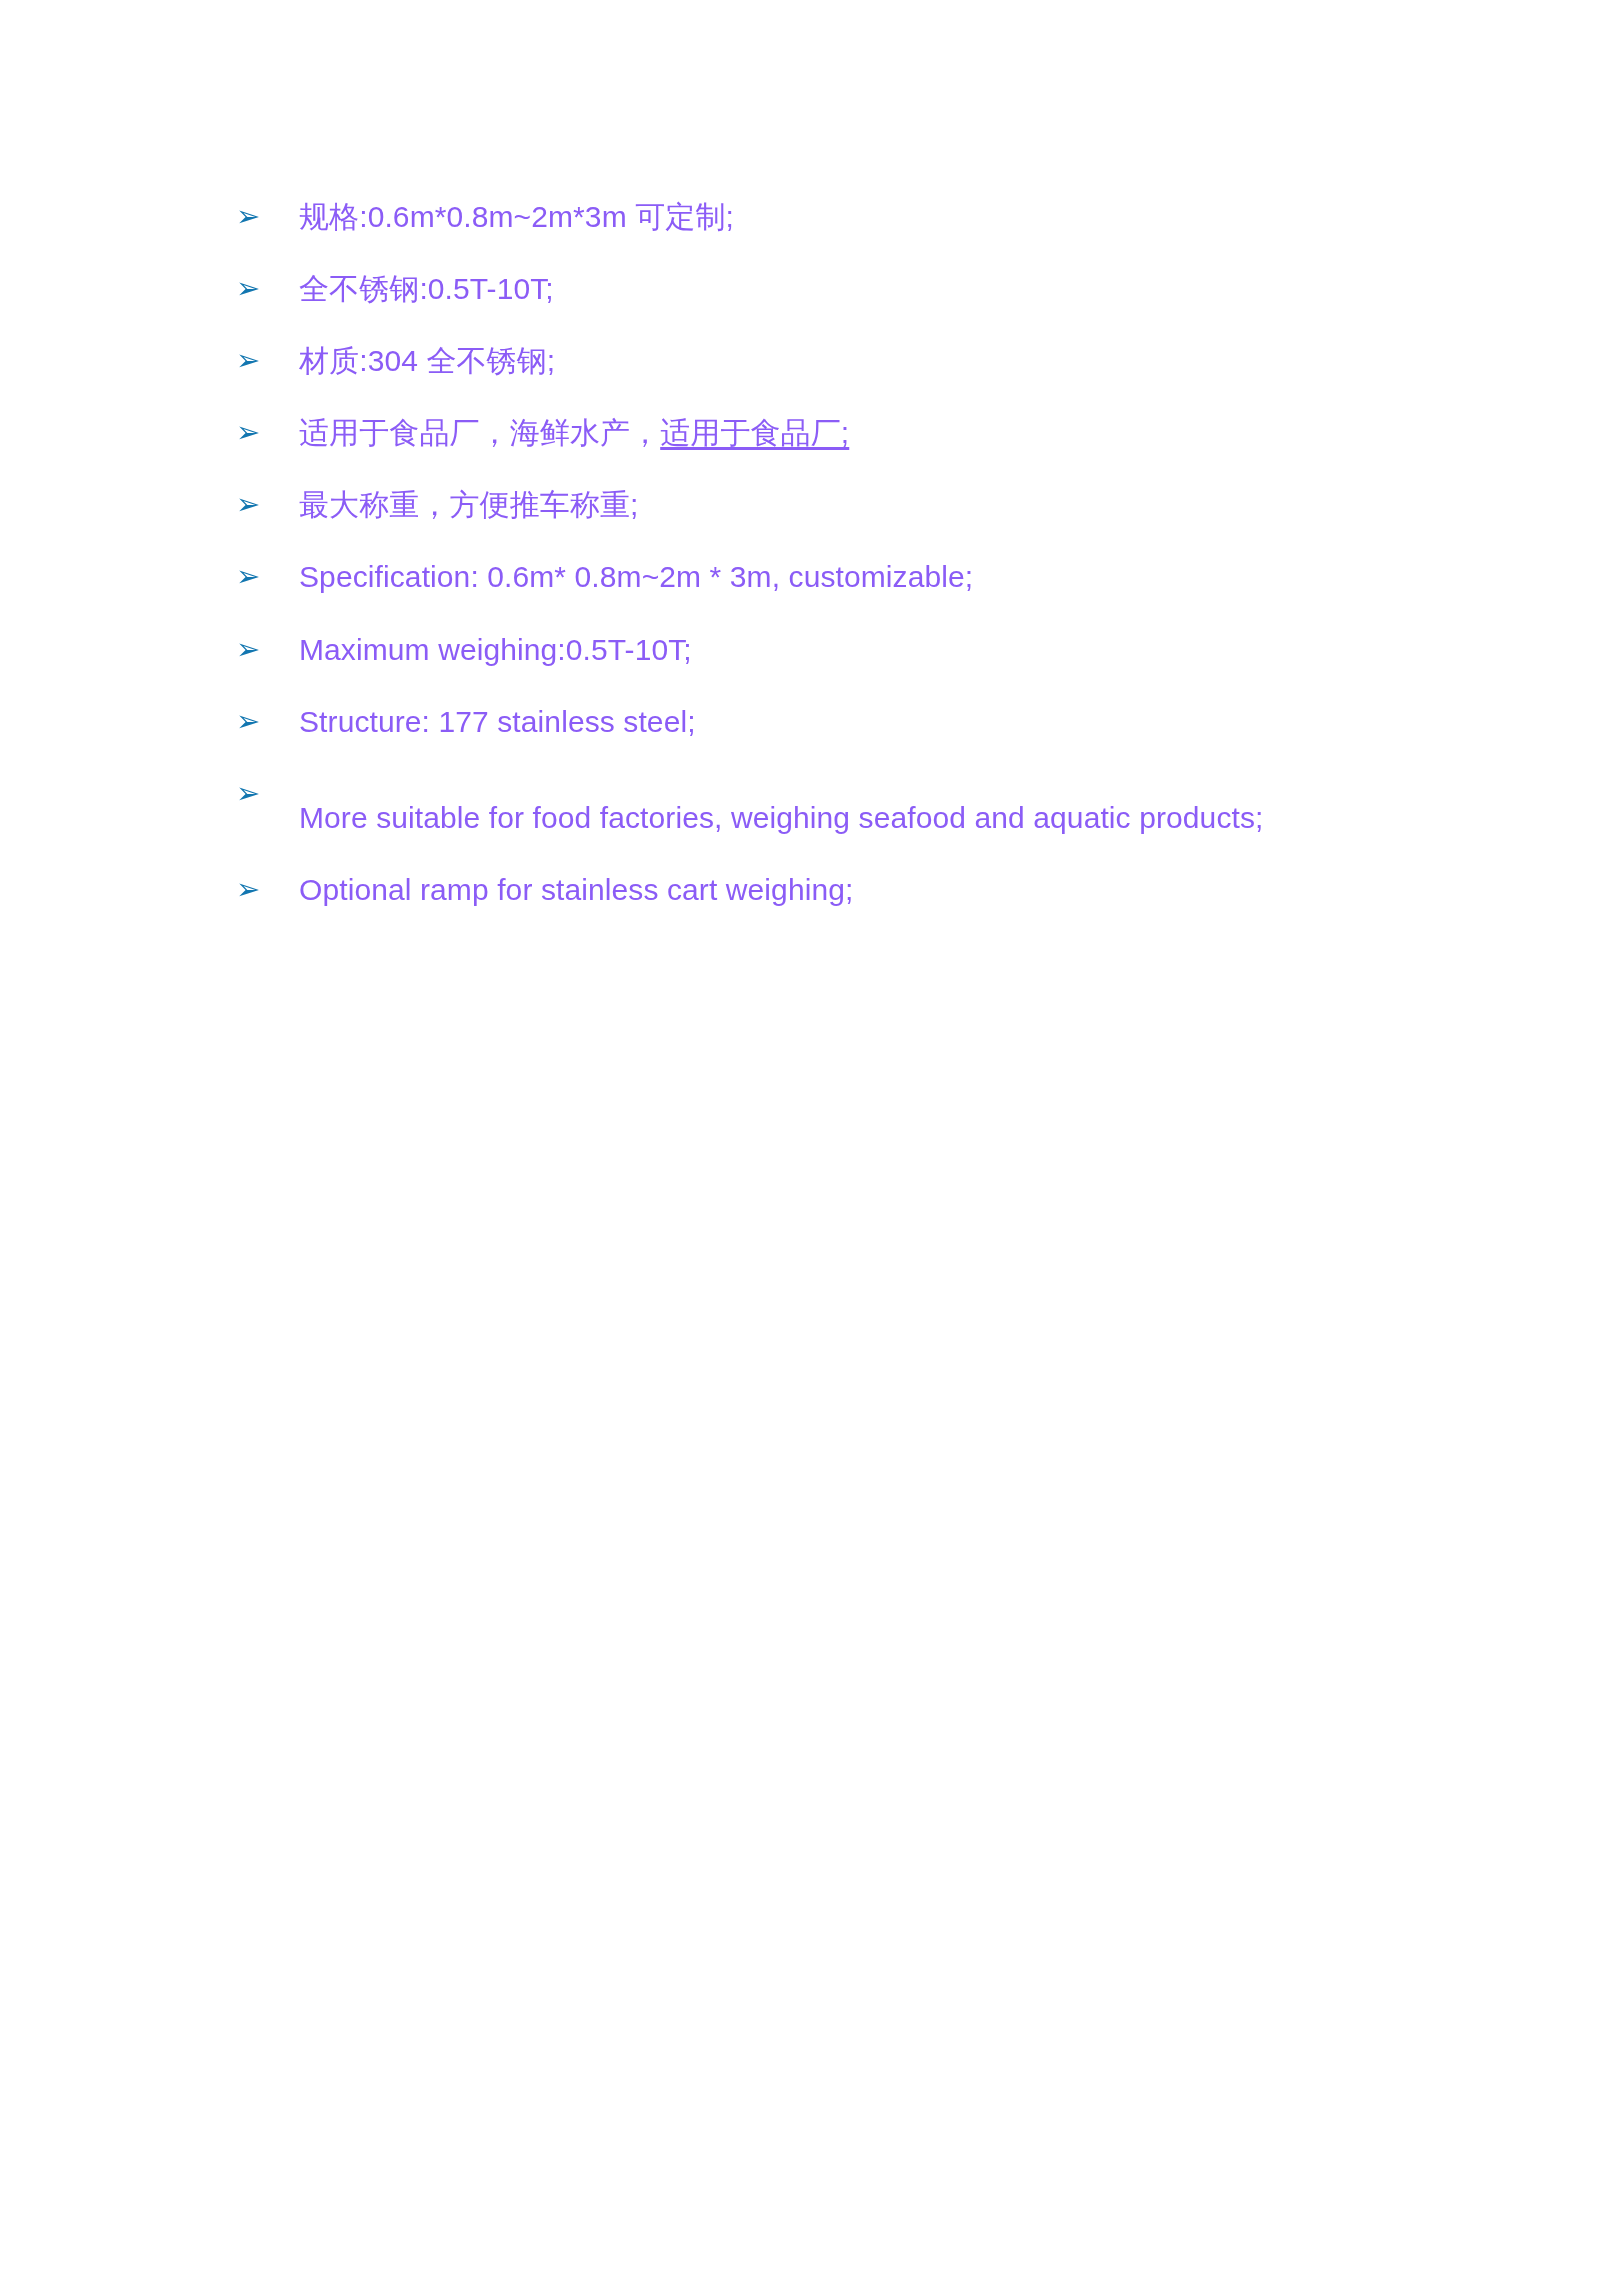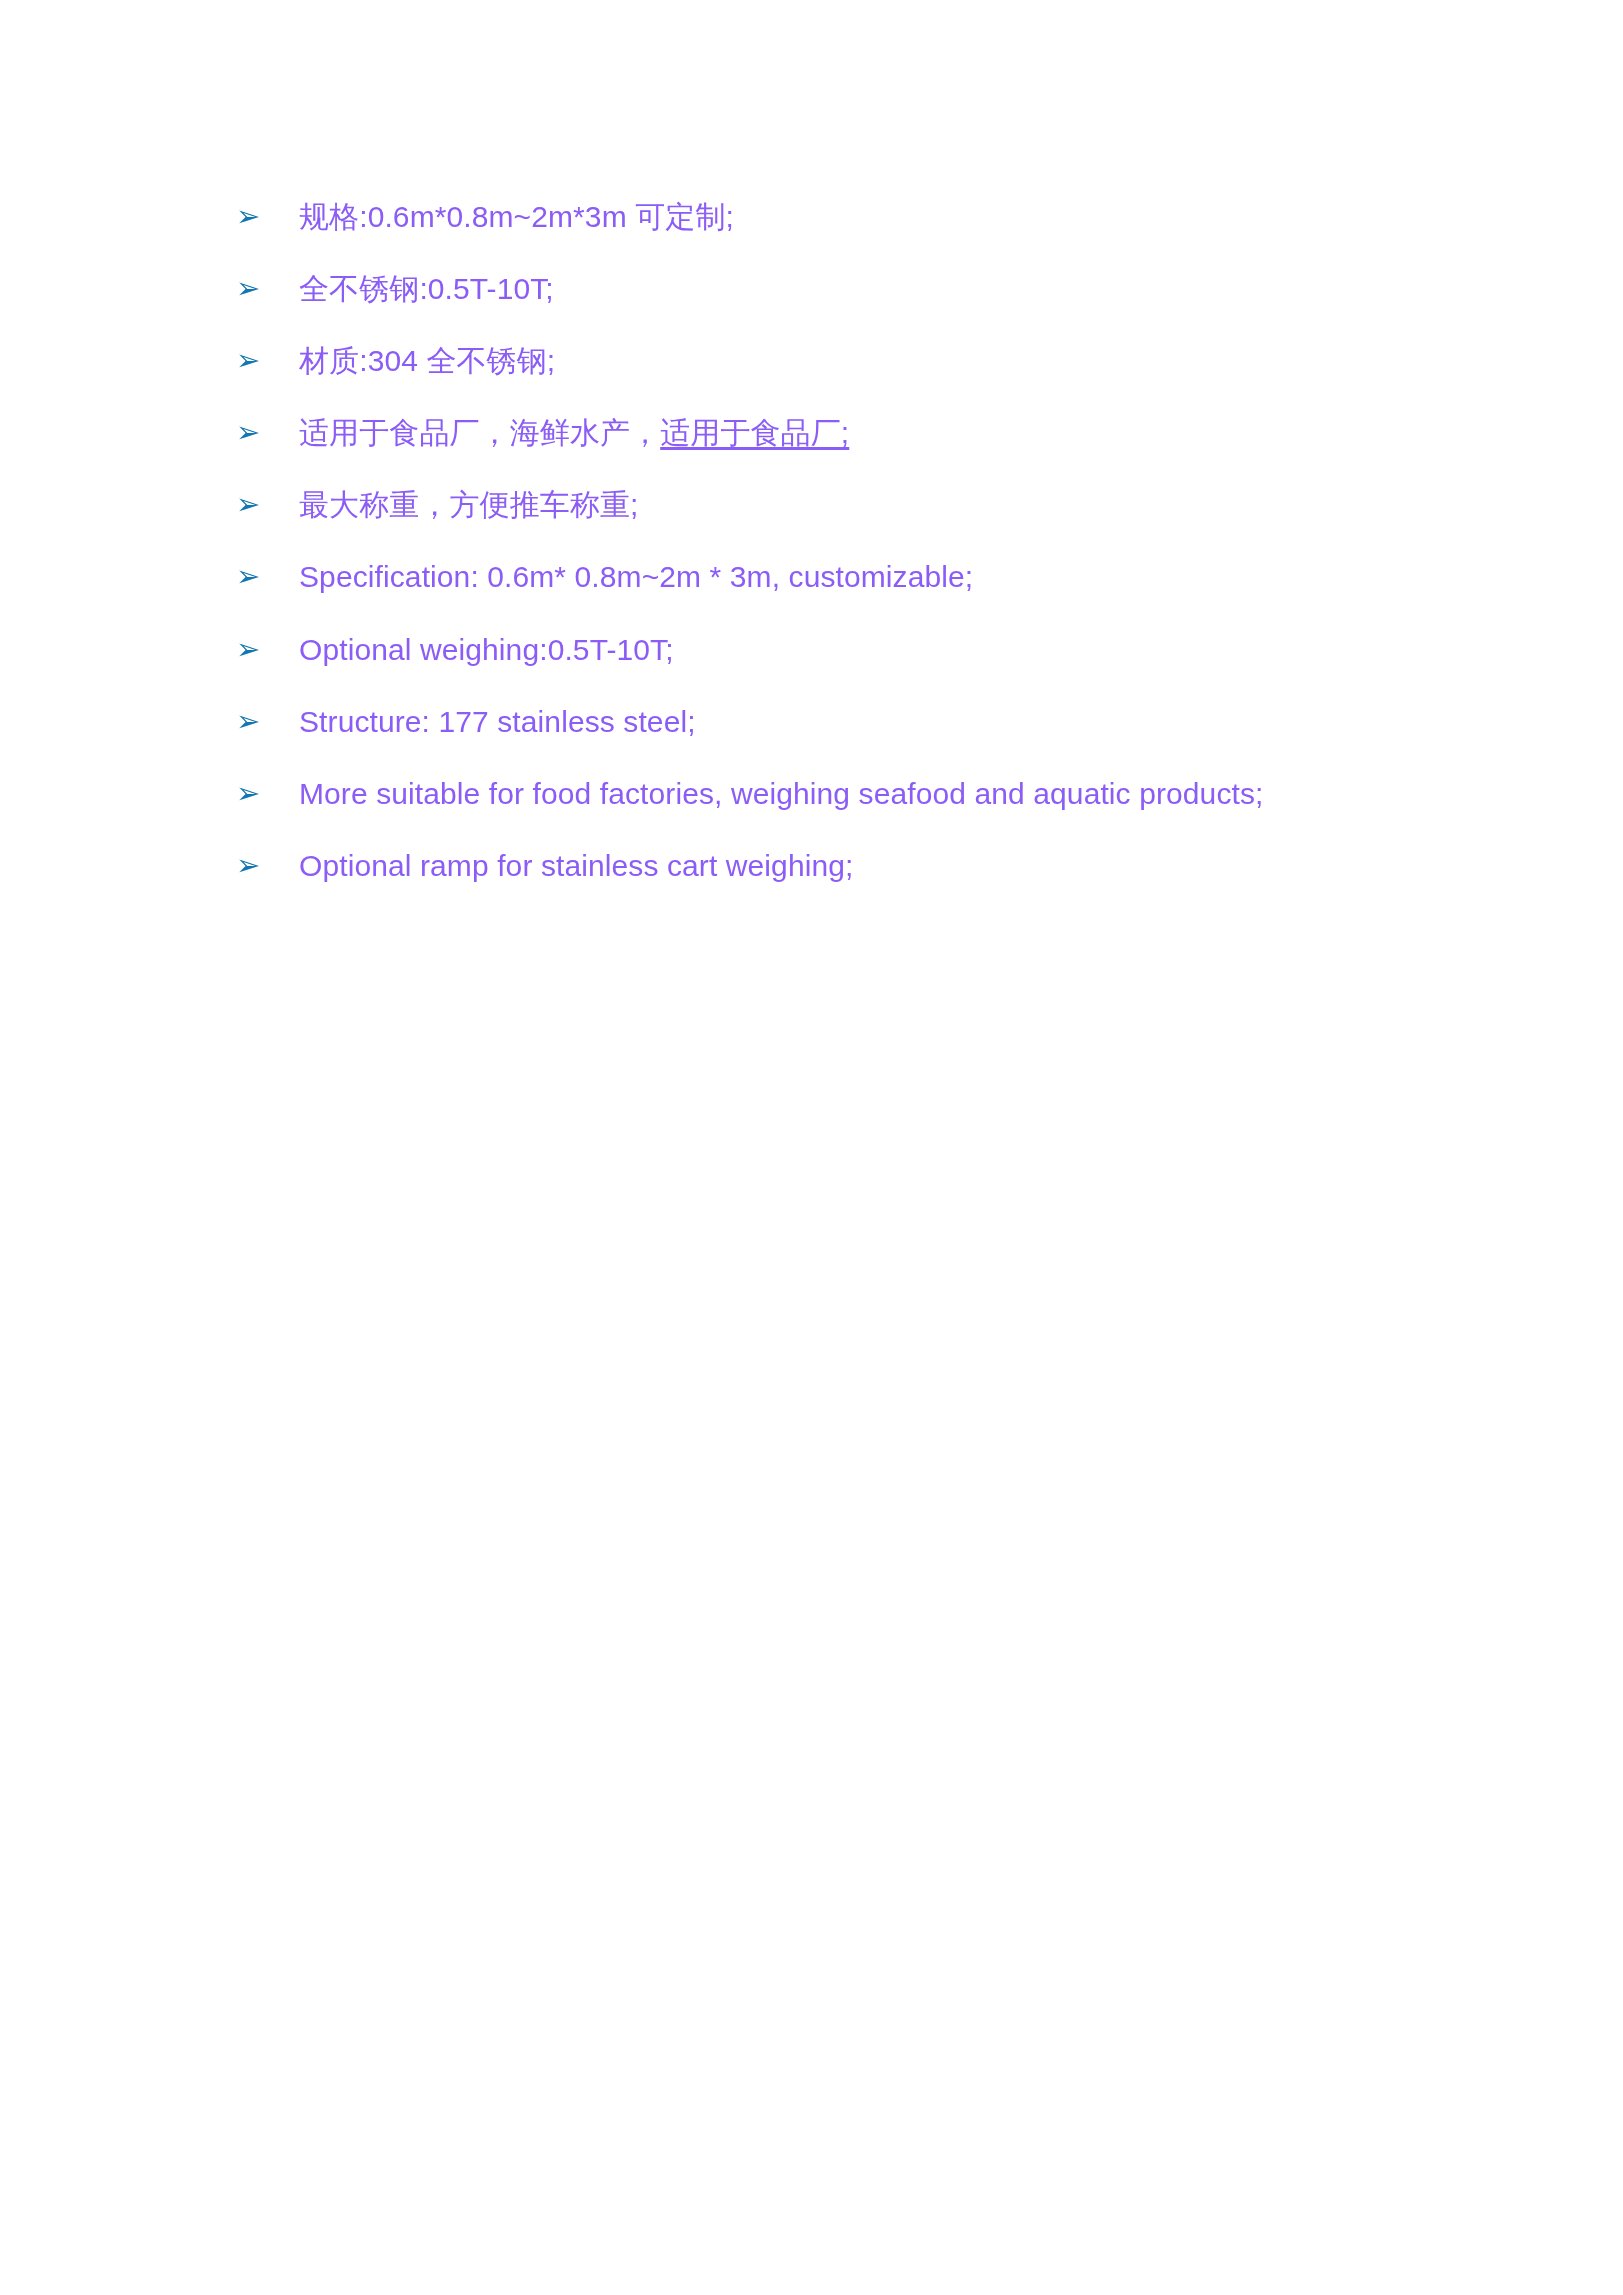--- a/index.html
+++ b/index.html
@@ -45,20 +45,21 @@
     font-size: 30px;
     line-height: 1.42;
     color: #8b5cf6;
     font-family: "Liberation Sans", "DejaVu Sans", sans-serif;
     letter-spacing: 0.1px;
   }
   .bullet-text.justify {
     text-align: justify;
     text-align-last: left;
     max-width: 1126px;
+    margin-top: 24px;
   }
   .bullet-text .underline {
     text-decoration: underline;
     text-underline-offset: 3.9px;
   }
 </style>
 </head>
 <body>
 
 <div class="page">
@@ -82,21 +83,21 @@
       <li class="bullet-item">
         <span class="bullet-marker">➢</span>
         <span class="bullet-text">最大称重，方便推车称重;</span>
       </li>
       <li class="bullet-item">
         <span class="bullet-marker">➢</span>
         <span class="bullet-text">Specification: 0.6m* 0.8m~2m * 3m, customizable;</span>
       </li>
       <li class="bullet-item">
         <span class="bullet-marker">➢</span>
-        <span class="bullet-text">Optional weighing:0.5T-10T;</span>
+        <span class="bullet-text">Maximum weighing:0.5T-10T;</span>
       </li>
       <li class="bullet-item">
         <span class="bullet-marker">➢</span>
         <span class="bullet-text">Structure: 177 stainless steel;</span>
       </li>
       <li class="bullet-item">
         <span class="bullet-marker">➢</span>
         <span class="bullet-text justify">More suitable for food factories, weighing seafood and aquatic products;</span>
       </li>
       <li class="bullet-item">

